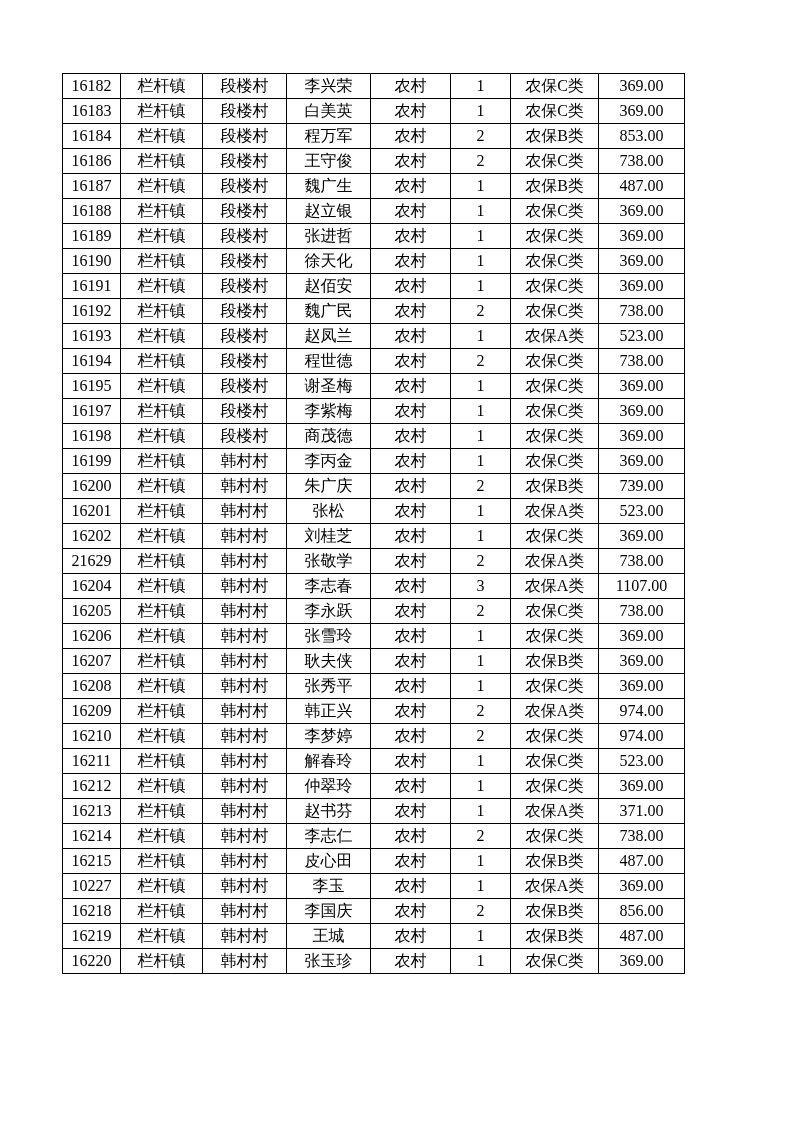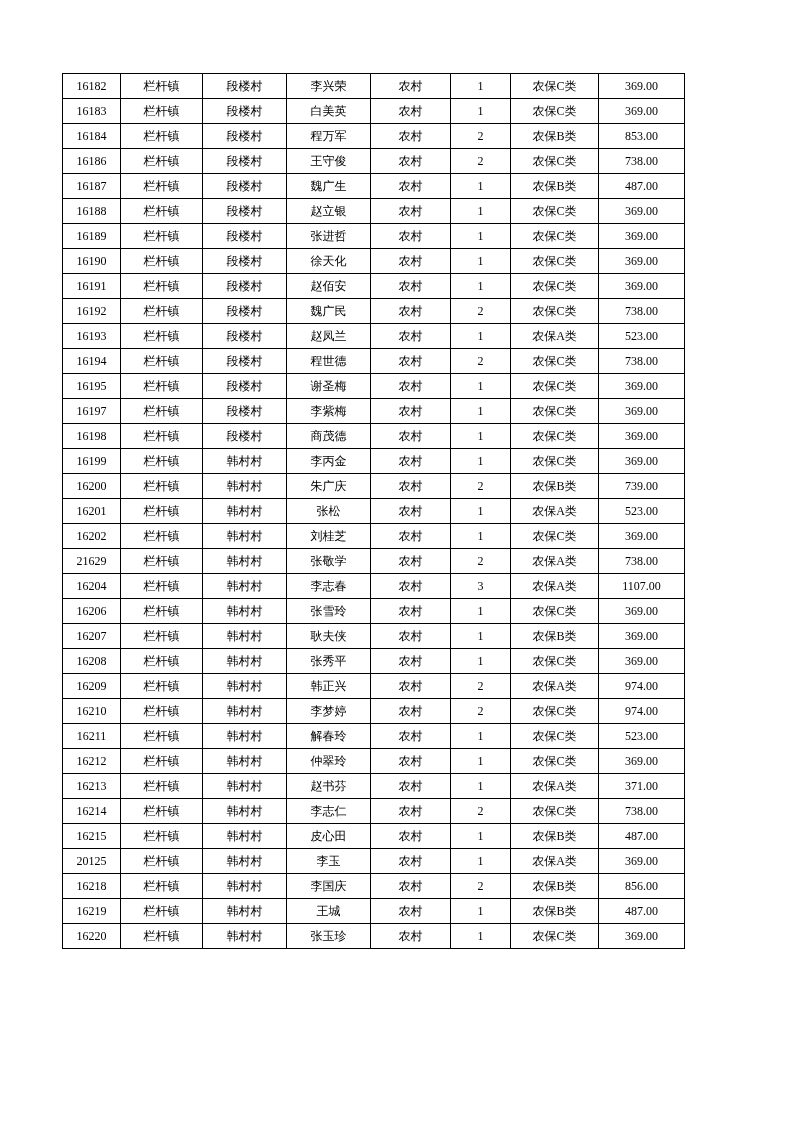--- a/index.html
+++ b/index.html
@@ -18,21 +18,21 @@
     background: #ffffff;
     overflow: hidden;
   }
   table.roster {
     position: absolute;
     left: 62px;
     top: 73px;
     border-collapse: collapse;
     table-layout: fixed;
     width: 622px;
-    font-size: 12px;
+    font-size: 16px;
   }
   table.roster td {
     border: 1px solid #000000;
     height: 24px;
     text-align: center;
     vertical-align: middle;
     padding: 0 2px;
     overflow: hidden;
     white-space: nowrap;
   }
@@ -265,20 +265,30 @@
           <td>16204</td>
           <td>栏杆镇</td>
           <td>韩村村</td>
           <td>李志春</td>
           <td>农村</td>
           <td>3</td>
           <td>农保A类</td>
           <td>1107.00</td>
         </tr>
         <tr>
+          <td>16205</td>
+          <td>栏杆镇</td>
+          <td>韩村村</td>
+          <td>李永跃</td>
+          <td>农村</td>
+          <td>2</td>
+          <td>农保C类</td>
+          <td>738.00</td>
+        </tr>
+        <tr>
           <td>16206</td>
           <td>栏杆镇</td>
           <td>韩村村</td>
           <td>张雪玲</td>
           <td>农村</td>
           <td>1</td>
           <td>农保C类</td>
           <td>369.00</td>
         </tr>
         <tr>
@@ -365,21 +375,21 @@
           <td>16215</td>
           <td>栏杆镇</td>
           <td>韩村村</td>
           <td>皮心田</td>
           <td>农村</td>
           <td>1</td>
           <td>农保B类</td>
           <td>487.00</td>
         </tr>
         <tr>
-          <td>20125</td>
+          <td>10227</td>
           <td>栏杆镇</td>
           <td>韩村村</td>
           <td>李玉</td>
           <td>农村</td>
           <td>1</td>
           <td>农保A类</td>
           <td>369.00</td>
         </tr>
         <tr>
           <td>16218</td>

